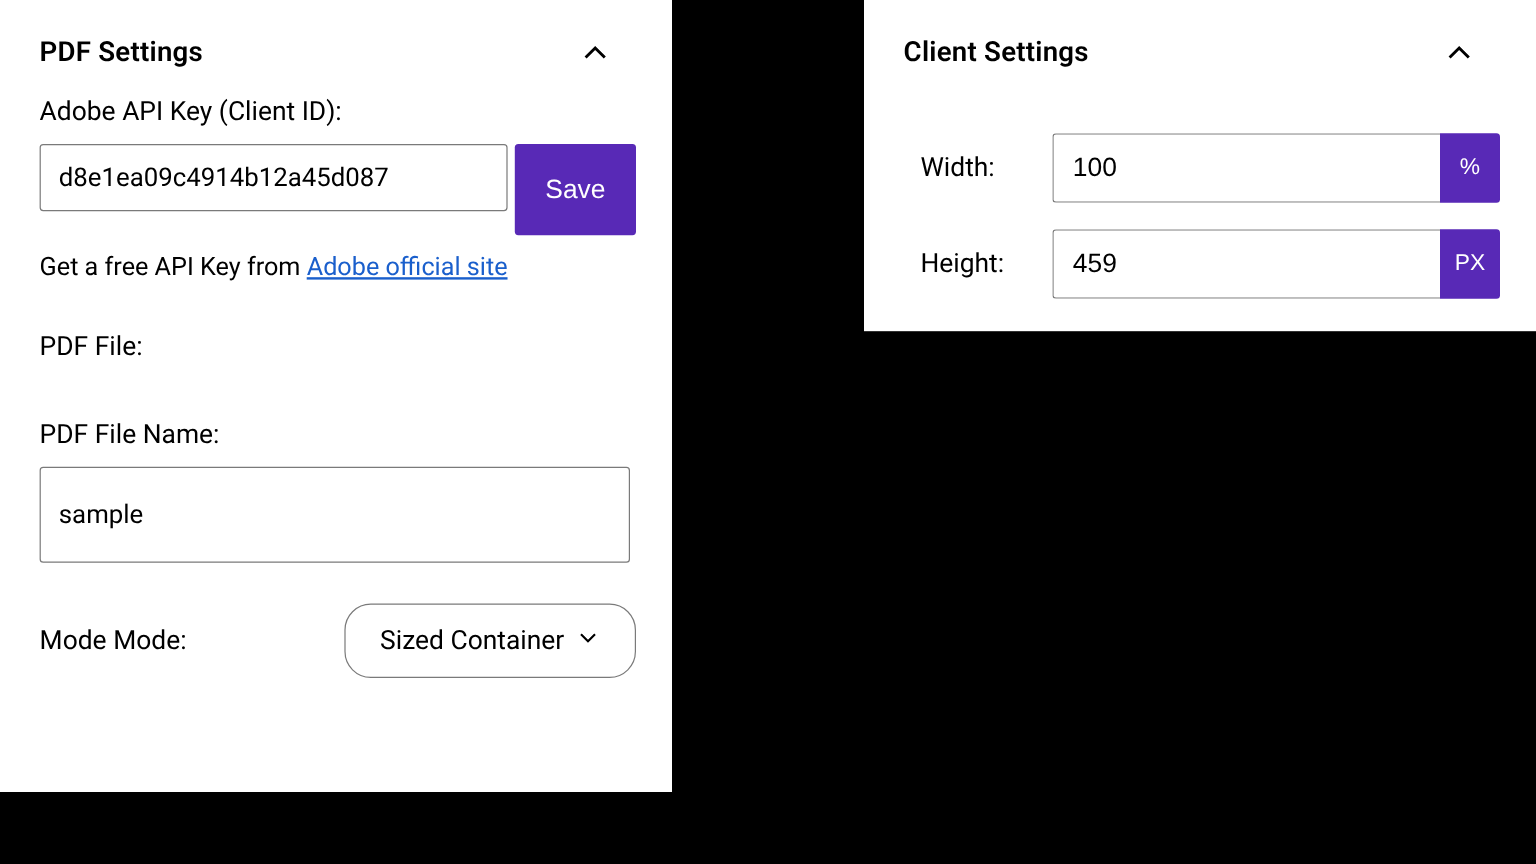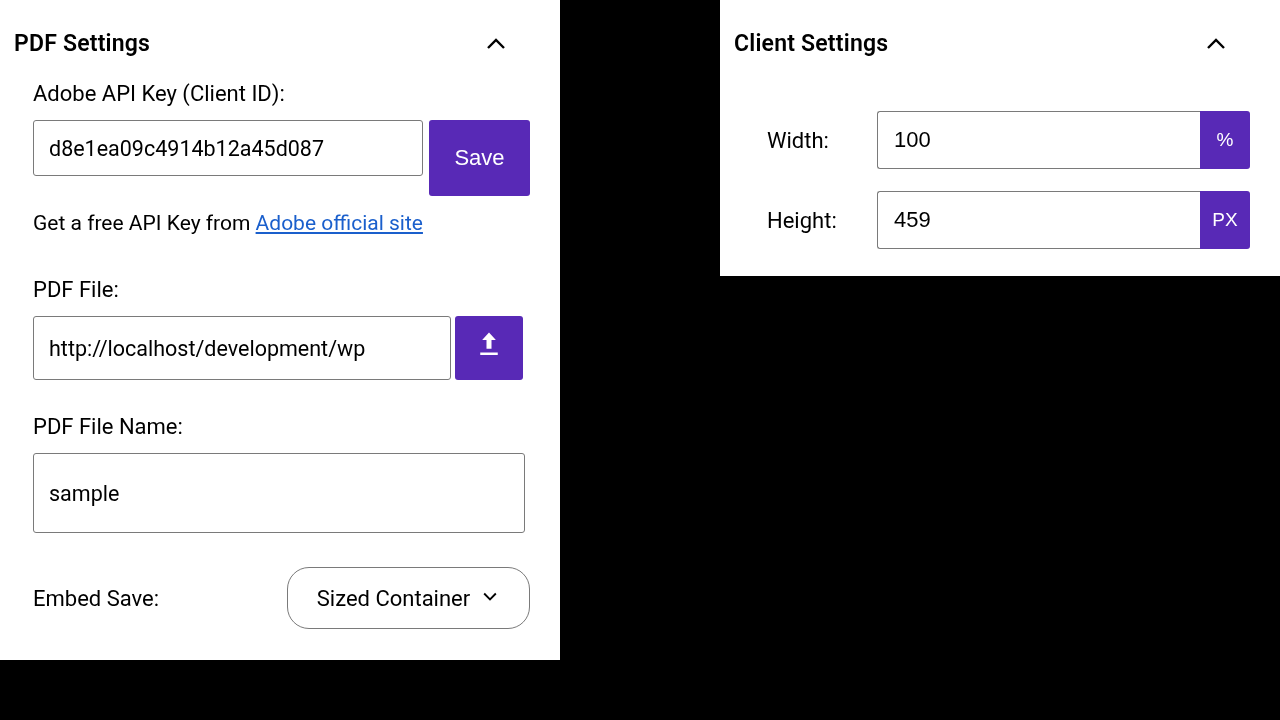--- a/index.html
+++ b/index.html
@@ -28,21 +28,21 @@
     left: 720px;
     top: 0;
     width: 560px;
     height: 276px;
   }
 
   .section-header {
     display: flex;
     align-items: center;
     justify-content: space-between;
-    padding: 30px 30px 10px 14px;
+    padding: 30px 30px 10px 33px;
   }
   .section-header h2 {
     font-size: 23px;
     font-weight: 600;
     letter-spacing: 0.2px;
   }
   .chev {
     display: inline-block;
     line-height: 0;
     padding-right: 22px;
@@ -190,39 +190,29 @@
       <input id="api-input" class="text-input" type="text" value="d8e1ea09c4914b12a45d087" style="">
       <button id="save-btn" class="btn">Save</button>
     </div>
     <div class="hint">
       <span>Get a free API Key from </span><a href="#">Adobe official site</a>
     </div>
   </div>
 
   <div class="field-group" style="padding-top:40px">
     <div class="field-label">PDF File:</div>
-    <div class="row" style="gap:4px">
-      <input id="file-input" class="text-input" type="text" value="http://localhost/development/wp" style="">
-      <button id="upload-btn" class="btn">
-        <span>
-          <svg viewBox="0 0 24 24">
-            <path d="M5 20h14v-2H5v2zM12 2 6.5 8h3.5v7h4V8h3.5L12 2z"></path>
-          </svg>
-        </span>
-      </button>
-    </div>
   </div>
 
   <div class="field-group" style="padding-top:34px">
     <div class="field-label">PDF File Name:</div>
     <input id="filename-input" class="text-input" type="text" value="sample" style="">
   </div>
 
   <div class="embed-row">
-    <div class="field-label">Embed Save:</div>
+    <div class="field-label">Mode Mode:</div>
     <div class="select-box">
       <span>Sized Container</span>
       <span>
         <svg viewBox="0 0 24 24">
             <polyline points="5 9 12 16 19 9"></polyline>
           </svg>
       </span>
     </div>
   </div>
 

